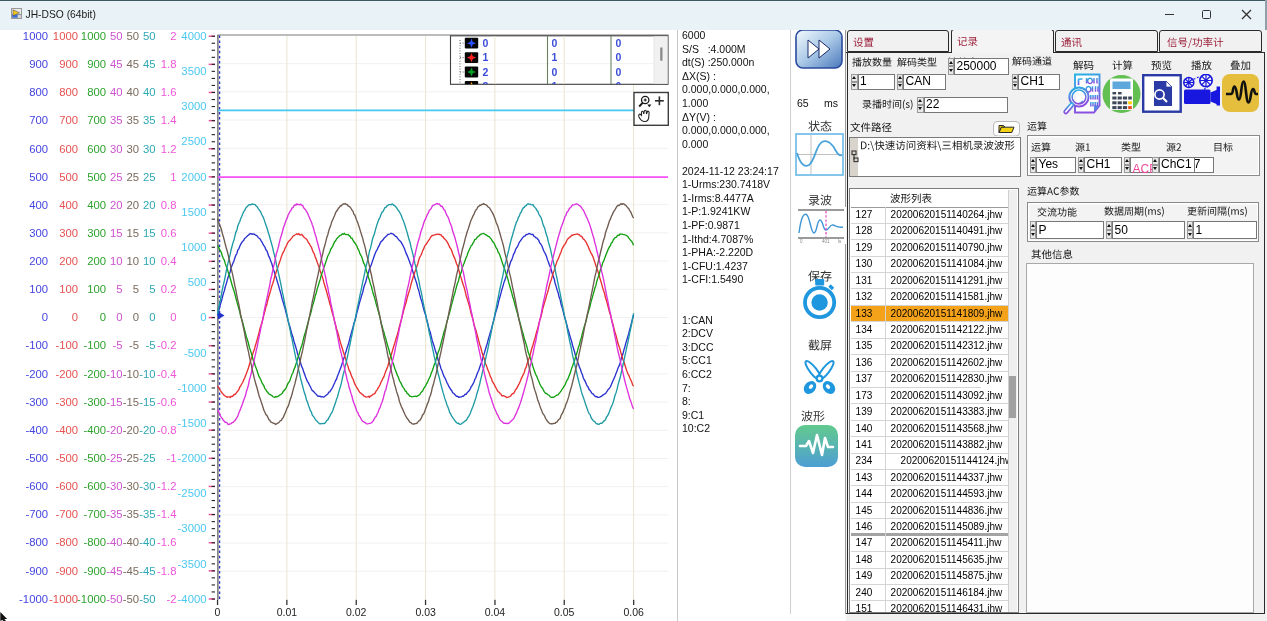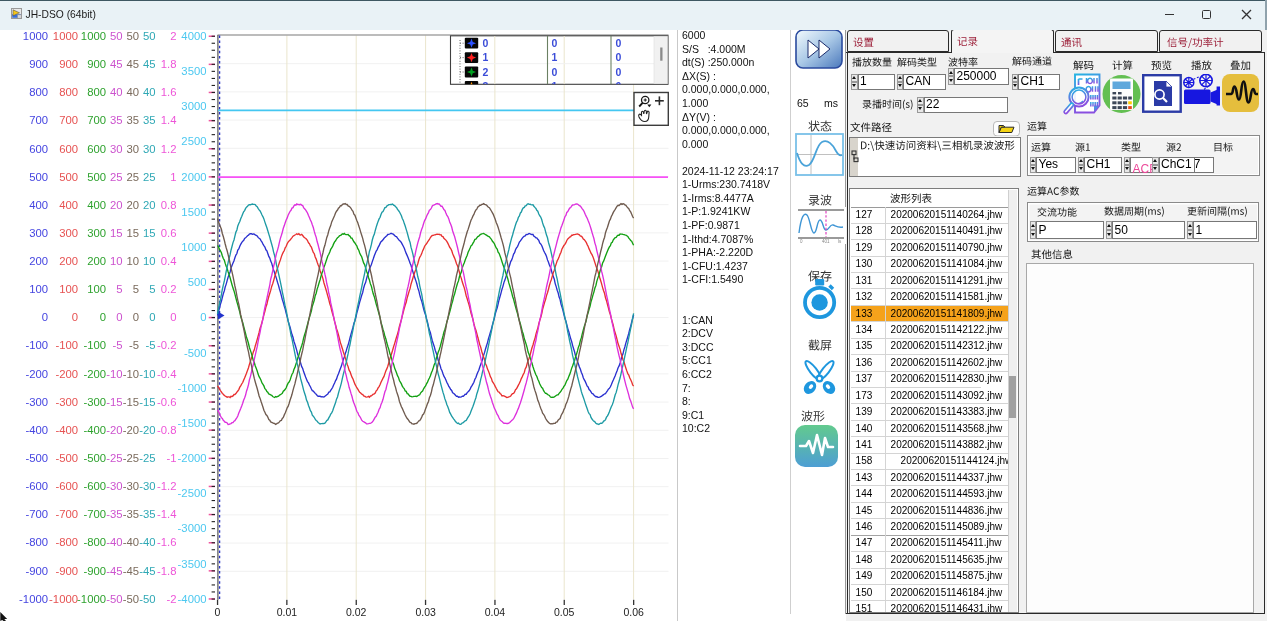--- a/index.html
+++ b/index.html
@@ -661,21 +661,21 @@
     <div style="position:absolute;left:9px;top:0.81px;font-size:12px;color:#000">1</div>
   </div>
 <div style="position:absolute;left:896.5px;top:73.5px;width:49px;height:16.5px">
     <div style="position:absolute;left:0;top:0;width:6.5px;height:8.25px;background:#e8e8e8;border:1px solid #999;box-sizing:border-box"></div>
     <div style="position:absolute;left:0;top:8.25px;width:6.5px;height:8.25px;background:#e8e8e8;border:1px solid #999;box-sizing:border-box"></div>
     <div style="position:absolute;left:1.1px;top:2.525px;width:0;height:0;border-left:2.2px solid transparent;border-right:2.2px solid transparent;border-bottom:3.2px solid #111"></div>
     <div style="position:absolute;left:1.1px;top:10.775px;width:0;height:0;border-left:2.2px solid transparent;border-right:2.2px solid transparent;border-top:3.2px solid #111"></div>
     <div style="position:absolute;left:6.5px;top:0;width:42.5px;height:16.5px;background:#fff;border:1px solid #777;box-sizing:border-box"></div>
     <div style="position:absolute;left:9px;top:0.81px;font-size:12px;color:#000">CAN</div>
   </div>
-<div style="position:absolute;left:947.5px;top:68px;width:61px;height:28px">
+<div style="position:absolute;left:947.5px;top:58px;width:61px;height:28px">
     <div style="position:absolute;left:0;top:0;width:6.5px;height:8.25px;background:#e8e8e8;border:1px solid #999;box-sizing:border-box"></div>
     <div style="position:absolute;left:0;top:8.25px;width:6.5px;height:8.25px;background:#e8e8e8;border:1px solid #999;box-sizing:border-box"></div>
     <div style="position:absolute;left:1.1px;top:2.525px;width:0;height:0;border-left:2.2px solid transparent;border-right:2.2px solid transparent;border-bottom:3.2px solid #111"></div>
     <div style="position:absolute;left:1.1px;top:10.775px;width:0;height:0;border-left:2.2px solid transparent;border-right:2.2px solid transparent;border-top:3.2px solid #111"></div>
     <div style="position:absolute;left:6.5px;top:0;width:54.5px;height:16.5px;background:#fff;border:1px solid #777;box-sizing:border-box"></div>
     <div style="position:absolute;left:9px;top:0.81px;font-size:12px;color:#000">250000</div>
   </div>
 <div style="position:absolute;left:1011.5px;top:73.5px;width:48.5px;height:16.5px">
     <div style="position:absolute;left:0;top:0;width:6.5px;height:8.25px;background:#e8e8e8;border:1px solid #999;box-sizing:border-box"></div>
     <div style="position:absolute;left:0;top:8.25px;width:6.5px;height:8.25px;background:#e8e8e8;border:1px solid #999;box-sizing:border-box"></div>
@@ -886,53 +886,53 @@
     </div>
     <div style="position:absolute;left:0;top:213.5px;width:157px;height:16.42px;border-bottom:1px solid #d4d4d4;box-sizing:border-box">
       <span style="position:absolute;left:5px;top:1.8px;font-size:10px;color:#000">140</span>
       <span style="position:absolute;left:40px;top:1.8px;font-size:10px;color:#000;white-space:nowrap">20200620151143568.jhw</span>
     </div>
     <div style="position:absolute;left:0;top:229.9px;width:157px;height:16.42px;border-bottom:1px solid #d4d4d4;box-sizing:border-box">
       <span style="position:absolute;left:5px;top:1.8px;font-size:10px;color:#000">141</span>
       <span style="position:absolute;left:40px;top:1.8px;font-size:10px;color:#000;white-space:nowrap">20200620151143882.jhw</span>
     </div>
     <div style="position:absolute;left:0;top:246.3px;width:157px;height:16.42px;border-bottom:1px solid #d4d4d4;box-sizing:border-box">
-      <span style="position:absolute;left:5px;top:1.8px;font-size:10px;color:#000">158</span>
+      <span style="position:absolute;left:5px;top:1.8px;font-size:10px;color:#000">234</span>
       <span style="position:absolute;left:50px;top:1.8px;font-size:10px;color:#000;white-space:nowrap">20200620151144124.jhw</span>
     </div>
     <div style="position:absolute;left:0;top:262.7px;width:157px;height:16.42px;border-bottom:1px solid #d4d4d4;box-sizing:border-box">
       <span style="position:absolute;left:5px;top:1.8px;font-size:10px;color:#000">143</span>
       <span style="position:absolute;left:40px;top:1.8px;font-size:10px;color:#000;white-space:nowrap">20200620151144337.jhw</span>
     </div>
     <div style="position:absolute;left:0;top:279.1px;width:157px;height:16.42px;border-bottom:1px solid #d4d4d4;box-sizing:border-box">
       <span style="position:absolute;left:5px;top:1.8px;font-size:10px;color:#000">144</span>
       <span style="position:absolute;left:40px;top:1.8px;font-size:10px;color:#000;white-space:nowrap">20200620151144593.jhw</span>
     </div>
     <div style="position:absolute;left:0;top:295.6px;width:157px;height:16.42px;border-bottom:1px solid #d4d4d4;box-sizing:border-box">
       <span style="position:absolute;left:5px;top:1.8px;font-size:10px;color:#000">145</span>
       <span style="position:absolute;left:40px;top:1.8px;font-size:10px;color:#000;white-space:nowrap">20200620151144836.jhw</span>
     </div>
-    <div style="position:absolute;left:0;top:312.0px;width:157px;height:16.42px;border-bottom:1px solid #a3a3a3;box-sizing:border-box">
+    <div style="position:absolute;left:0;top:312.0px;width:157px;height:16.42px;border-bottom:3px solid #a3a3a3;box-sizing:border-box">
       <span style="position:absolute;left:5px;top:1.8px;font-size:10px;color:#000">146</span>
       <span style="position:absolute;left:40px;top:1.8px;font-size:10px;color:#000;white-space:nowrap">20200620151145089.jhw</span>
     </div>
     <div style="position:absolute;left:0;top:328.4px;width:157px;height:16.42px;border-bottom:1px solid #d4d4d4;box-sizing:border-box">
       <span style="position:absolute;left:5px;top:1.8px;font-size:10px;color:#000">147</span>
       <span style="position:absolute;left:40px;top:1.8px;font-size:10px;color:#000;white-space:nowrap">20200620151145411.jhw</span>
     </div>
     <div style="position:absolute;left:0;top:344.8px;width:157px;height:16.42px;border-bottom:1px solid #d4d4d4;box-sizing:border-box">
       <span style="position:absolute;left:5px;top:1.8px;font-size:10px;color:#000">148</span>
       <span style="position:absolute;left:40px;top:1.8px;font-size:10px;color:#000;white-space:nowrap">20200620151145635.jhw</span>
     </div>
     <div style="position:absolute;left:0;top:361.2px;width:157px;height:16.42px;border-bottom:1px solid #d4d4d4;box-sizing:border-box">
       <span style="position:absolute;left:5px;top:1.8px;font-size:10px;color:#000">149</span>
       <span style="position:absolute;left:40px;top:1.8px;font-size:10px;color:#000;white-space:nowrap">20200620151145875.jhw</span>
     </div>
     <div style="position:absolute;left:0;top:377.7px;width:157px;height:16.42px;border-bottom:1px solid #d4d4d4;box-sizing:border-box">
-      <span style="position:absolute;left:5px;top:1.8px;font-size:10px;color:#000">150</span>
+      <span style="position:absolute;left:5px;top:1.8px;font-size:10px;color:#000">240</span>
       <span style="position:absolute;left:40px;top:1.8px;font-size:10px;color:#000;white-space:nowrap">20200620151146184.jhw</span>
     </div>
     <div style="position:absolute;left:0;top:394.1px;width:157px;height:16.42px;border-bottom:1px solid #d4d4d4;box-sizing:border-box">
       <span style="position:absolute;left:5px;top:1.8px;font-size:10px;color:#000">151</span>
       <span style="position:absolute;left:40px;top:1.8px;font-size:10px;color:#000;white-space:nowrap">20200620151146431.jhw</span>
     </div>
     <div style="position:absolute;left:34.6px;top:0;width:1px;height:404.5px;background:#d4d4d4"></div>
   </div>
 <div style="position:absolute;left:1007.6px;top:189.6px;width:9.8px;height:422px;background:#efefef;border-left:1px solid #cfcfcf;box-sizing:border-box"></div>
 <div style="position:absolute;left:1009.2px;top:376px;width:6.4px;height:42px;background:#a0a0a0"></div>

